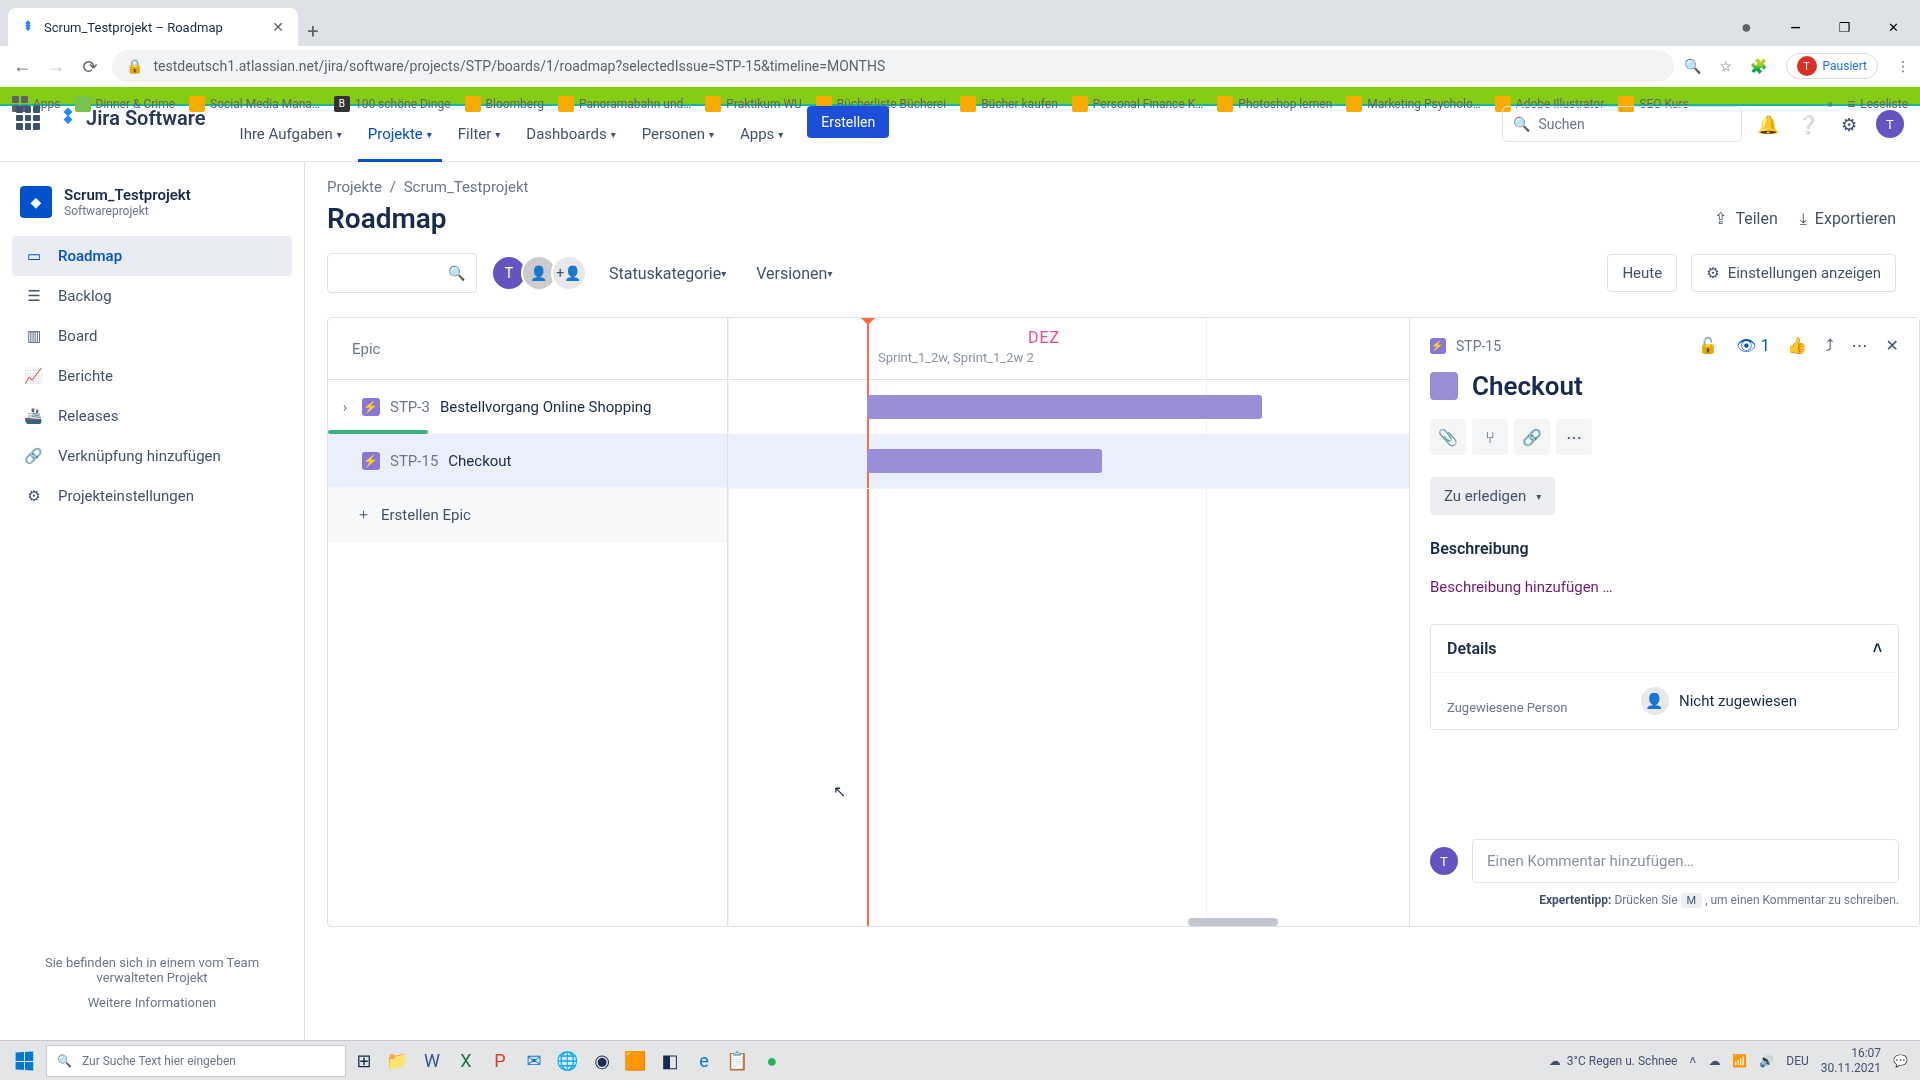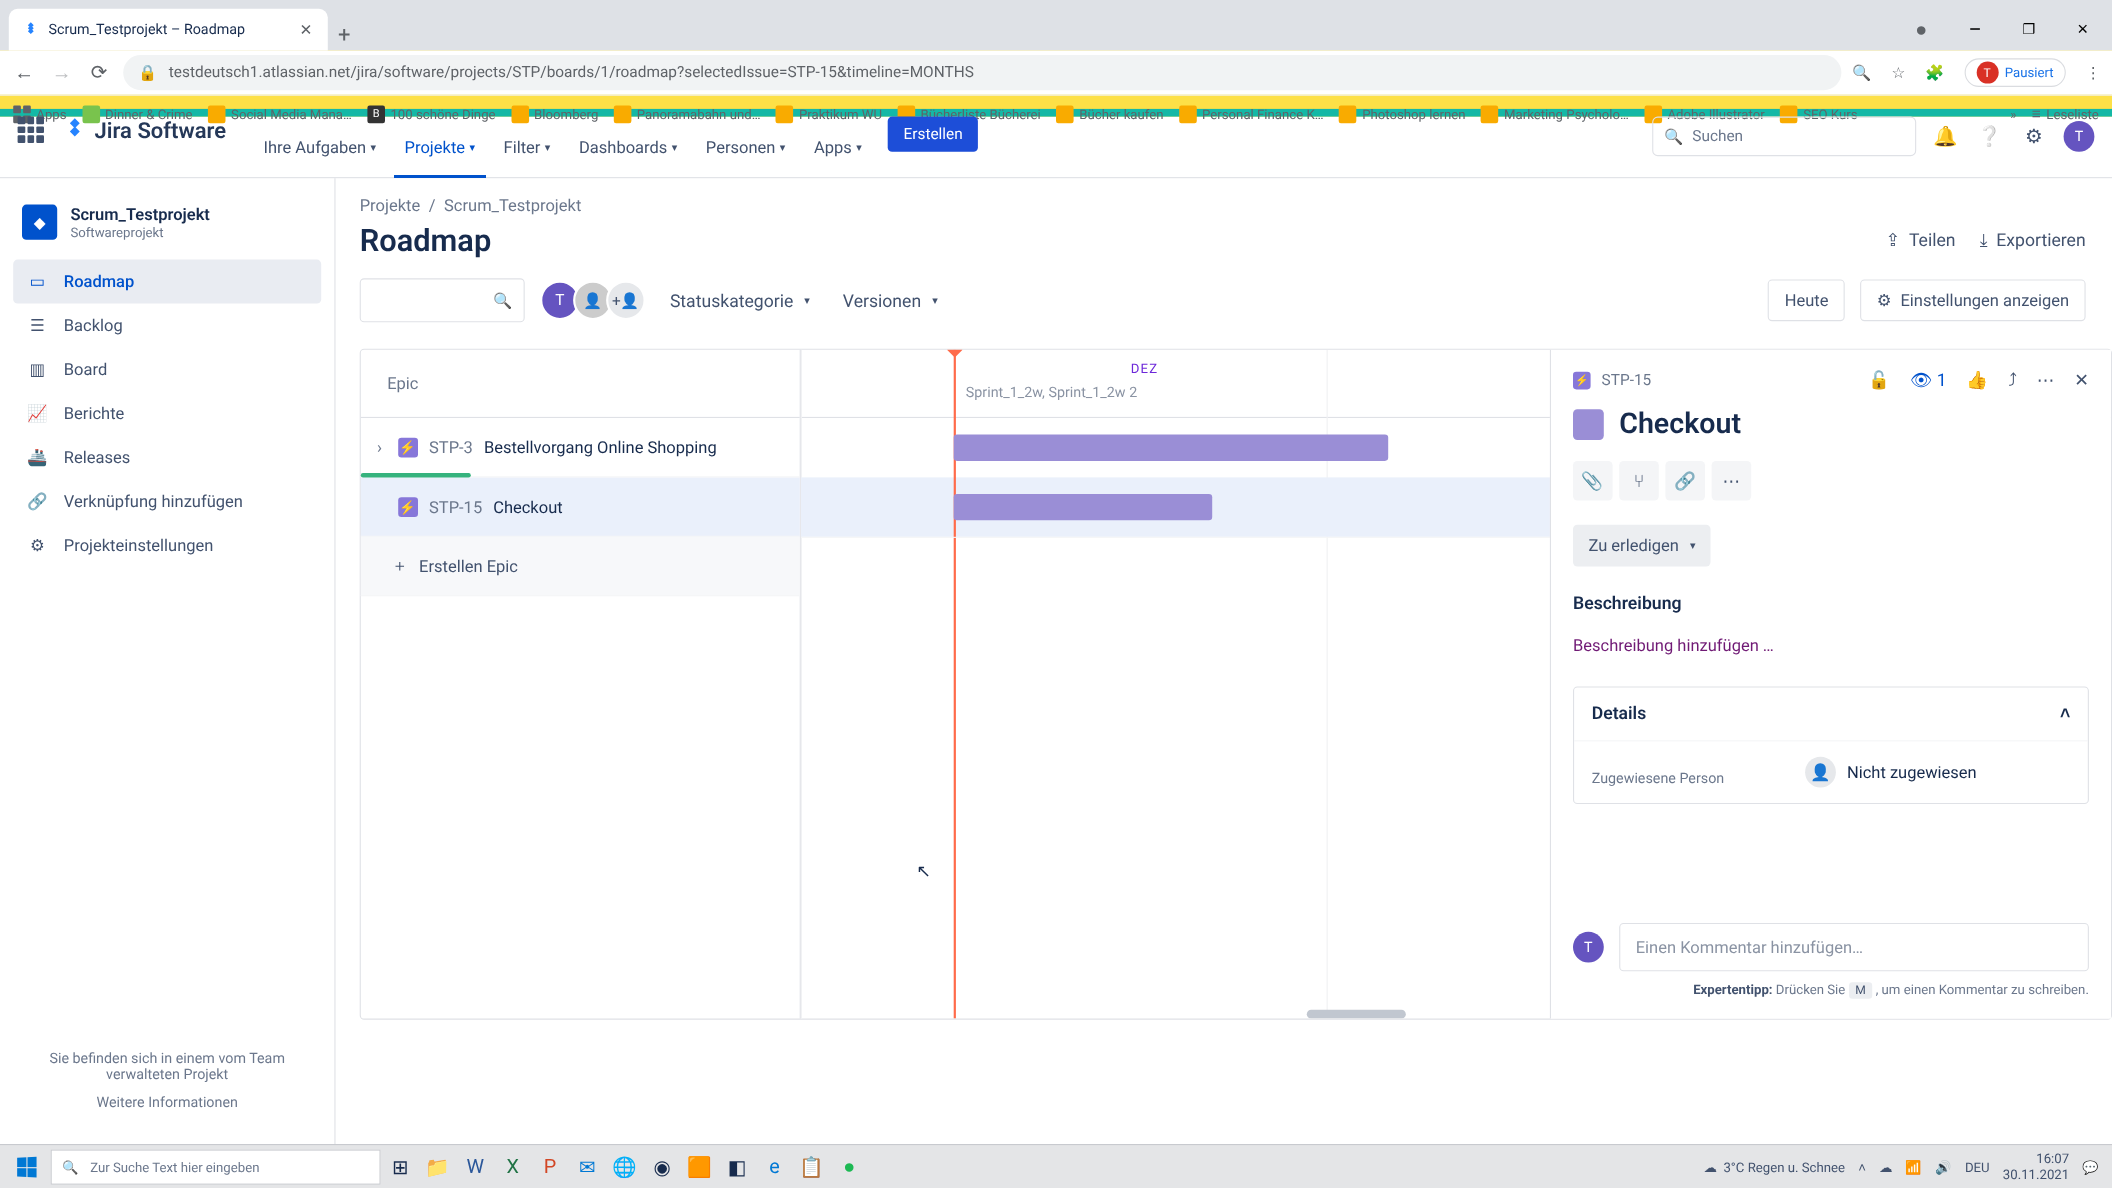--- a/index.html
+++ b/index.html
@@ -1,18 +1,18 @@
 <!DOCTYPE html>
 <html><head>
 <meta charset="utf-8">
 <style>
 *{box-sizing:border-box;margin:0;padding:0;font-family:-apple-system,BlinkMacSystemFont,"Segoe UI",Roboto,Arial,sans-serif}
 body{width:1920px;height:1080px;overflow:hidden;background:#fff;font-size:14px;color:#172b4d;transform-origin:top left}
 
-.chrome-top{height:106px;background:#fde047;border-bottom:7px solid #14b8a6}
+.chrome-top{height:106px;background:#84cc16;border-bottom:2px solid #14b8a6}
 .tab-row{height:46px;background:#dee1e6;display:flex;align-items:flex-end;padding-left:8px}
 .br-tab{background:#fff;height:38px;width:290px;border-radius:8px 8px 0 0;display:flex;align-items:center;padding:0 12px;gap:8px;font-size:13px}
 .br-tab .fav{width:16px;height:16px;color:#2684ff}
 .tab-close{margin-left:auto;color:#5f6368;font-size:14px;padding:2px}
 .new-tab{width:30px;height:30px;display:flex;align-items:center;justify-content:center;color:#5f6368;font-size:20px}
 .win-ctrl{margin-left:auto;display:flex;align-items:center;height:38px;gap:4px;padding-right:4px}
 .win-ctrl span{width:45px;height:30px;display:flex;align-items:center;justify-content:center;color:#000;font-size:13px}
 .win-min{font-weight:bold}
 .addr-row{height:40px;display:flex;align-items:center;padding:0 10px;gap:10px;background:#fff}
 .nav-ico{color:#5f6368;font-size:18px;width:24px;text-align:center}
@@ -59,36 +59,36 @@
 .title-row{display:flex;align-items:center;margin-top:6px}
 .title{font-size:28px;font-weight:600}
 .title-actions{margin-left:auto;display:flex;gap:22px;padding-right:24px;color:#42526e;font-size:16px}
 .ta{display:flex;align-items:center;gap:8px}
 .toolbar{display:flex;align-items:center;gap:14px;margin-top:18px}
 .search-mini{width:150px;height:40px;border:1px solid #dfe1e6;border-radius:4px;display:flex;align-items:center;justify-content:flex-end;padding:0 10px;color:#42526e}
 .avs{display:flex}
 .avc{width:36px;height:36px;border-radius:50%;border:2px solid #fff;margin-left:-6px;display:flex;align-items:center;justify-content:center;color:#fff;font-size:14px}
 .avc:first-child{margin-left:0}
 .av1{background:#6554c0}.av2{background:#ccc;color:#42526e}.av3{background:#e6e8eb;color:#42526e}
-.drop{display:flex;align-items:center;gap:10px;color:#42526e;font-size:16px;padding:0 8px}
+.drop{display:flex;align-items:center;color:#42526e;font-size:16px;padding:0 8px}
 .right-tools{margin-left:auto;display:flex;gap:14px;padding-right:24px}
 .btn-sec{border:1px solid #dfe1e6;background:#fff;border-radius:4px;padding:9px 14px;font-size:15px;color:#42526e;display:flex;align-items:center;gap:8px}
 
 .roadmap{display:flex;margin-top:24px;border:1px solid #dfe1e6;border-radius:4px;height:610px;position:relative}
 .epic-col{width:400px;border-right:1px solid #dfe1e6}
 .epic-hd{height:62px;border-bottom:1px solid #dfe1e6;display:flex;align-items:center;padding:0 24px;color:#6b778c;font-size:15px}
 .epic-row{height:54px;border-bottom:1px solid #f4f5f7;display:flex;align-items:center;padding:0 10px;gap:10px;font-size:15px}
 .epic-row.sel{background:#eaf0fb}
 .epic-row.create{color:#42526e;padding-left:28px;gap:10px;background:#f7f8fa}
 .tw{width:14px;text-align:center;color:#6b778c}
 .epic-ico{width:18px;height:18px;background:#8777d9;border-radius:3px;display:flex;align-items:center;justify-content:center;color:#fff;font-size:12px}
 .epic-key{color:#6b778c}
 .timeline{flex:1;position:relative;overflow:hidden}
 .tl-hd{height:62px;border-bottom:1px solid #dfe1e6;position:relative}
-.month{position:absolute;top:10px;font-size:12px;color:#6d28d9;letter-spacing:1px}
+.month{position:absolute;top:10px;font-size:16px;color:#ec4899;letter-spacing:1px}
 .sprint-lbl{position:absolute;top:32px;left:150px;font-size:13px;color:#8a93a3}
 .vline{position:absolute;top:0;bottom:0;width:1px;background:#f0f1f3}
 .today-line{position:absolute;top:0;bottom:0;left:139px;width:2px;background:#ff6b4a}
 .today-dot{position:absolute;top:-5px;left:-4px;width:10px;height:10px;background:#ff6b4a;transform:rotate(45deg)}
 .bar{position:absolute;height:24px;background:#9a8ed6;border-radius:3px}
 .row-hl{position:absolute;left:0;right:0;height:54px;background:#eaf0fb}
 .green-prog{position:absolute;height:4px;background:#36b37e;border-radius:2px;left:0;width:100px;top:50px}
 .zoom{position:absolute;bottom:12px;right:18px;display:flex;border:1px solid #dfe1e6;border-radius:4px;overflow:hidden;background:#fff}
 .zoom button{border:none;background:#fff;padding:10px 18px;font-size:15px;color:#42526e}
 .zoom button.on{background:#253858;color:#fff}

